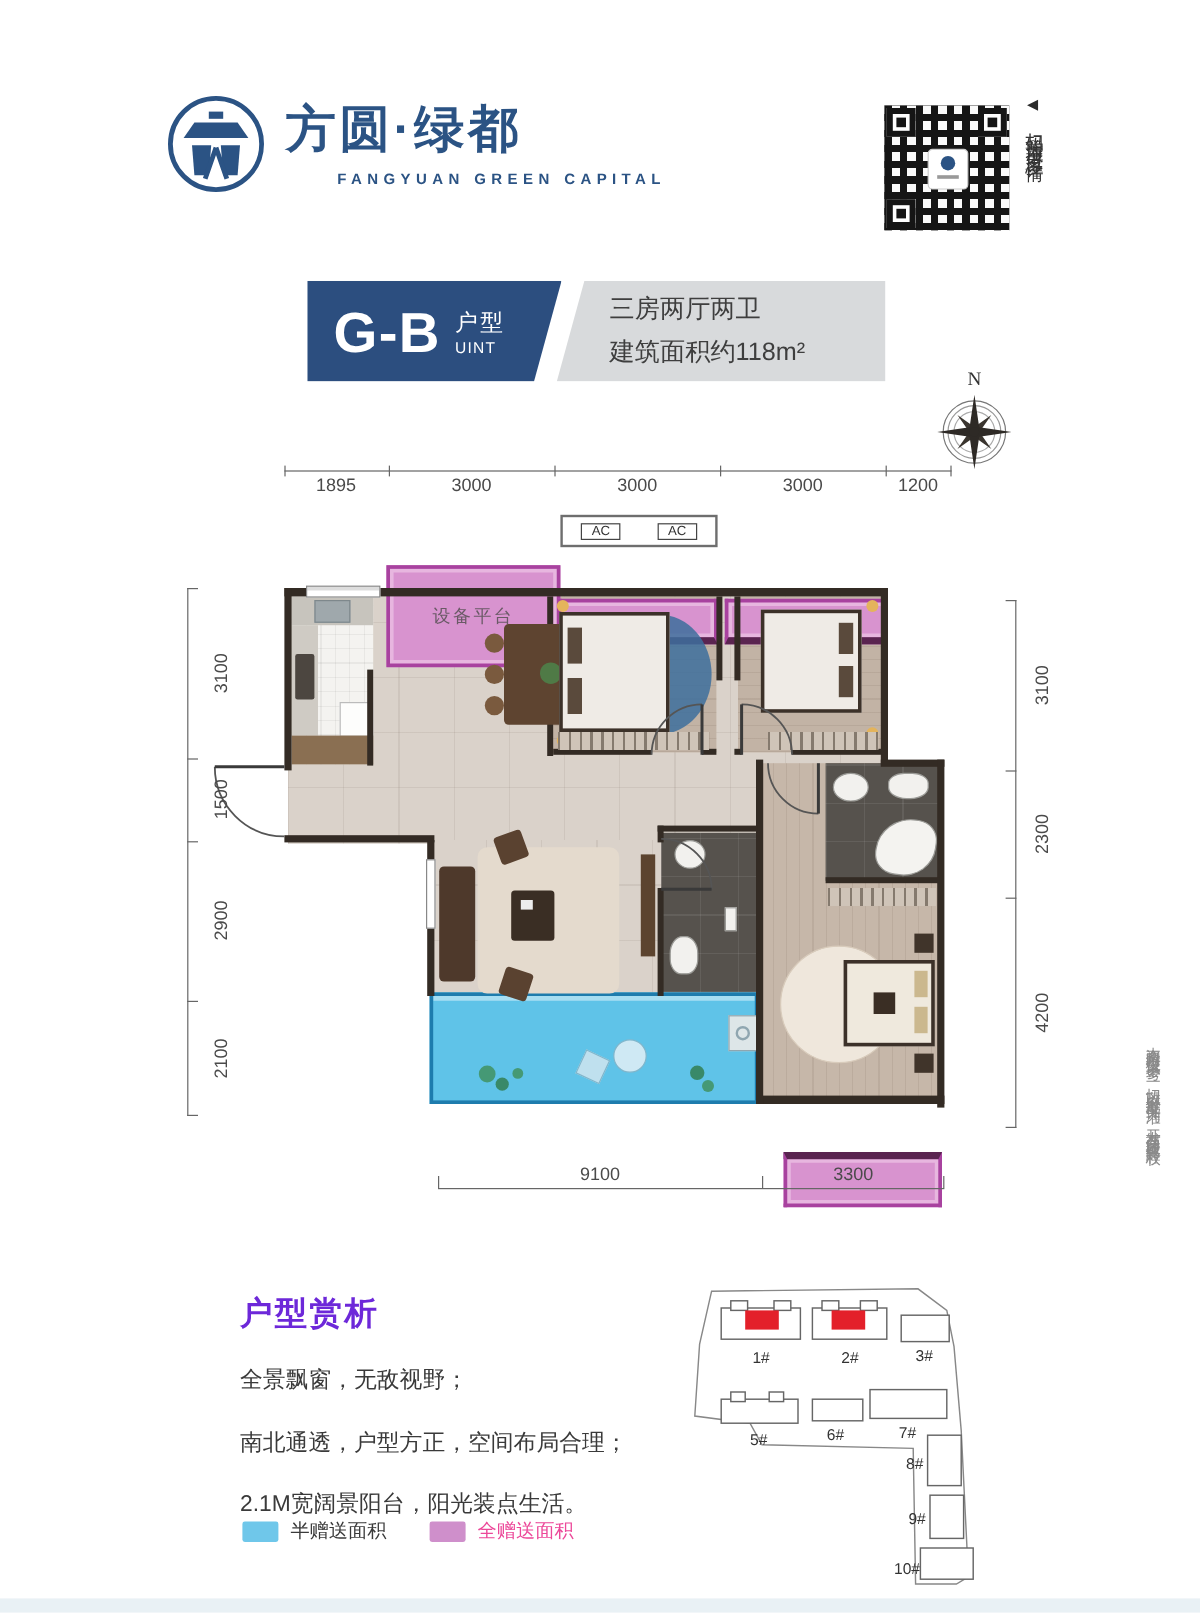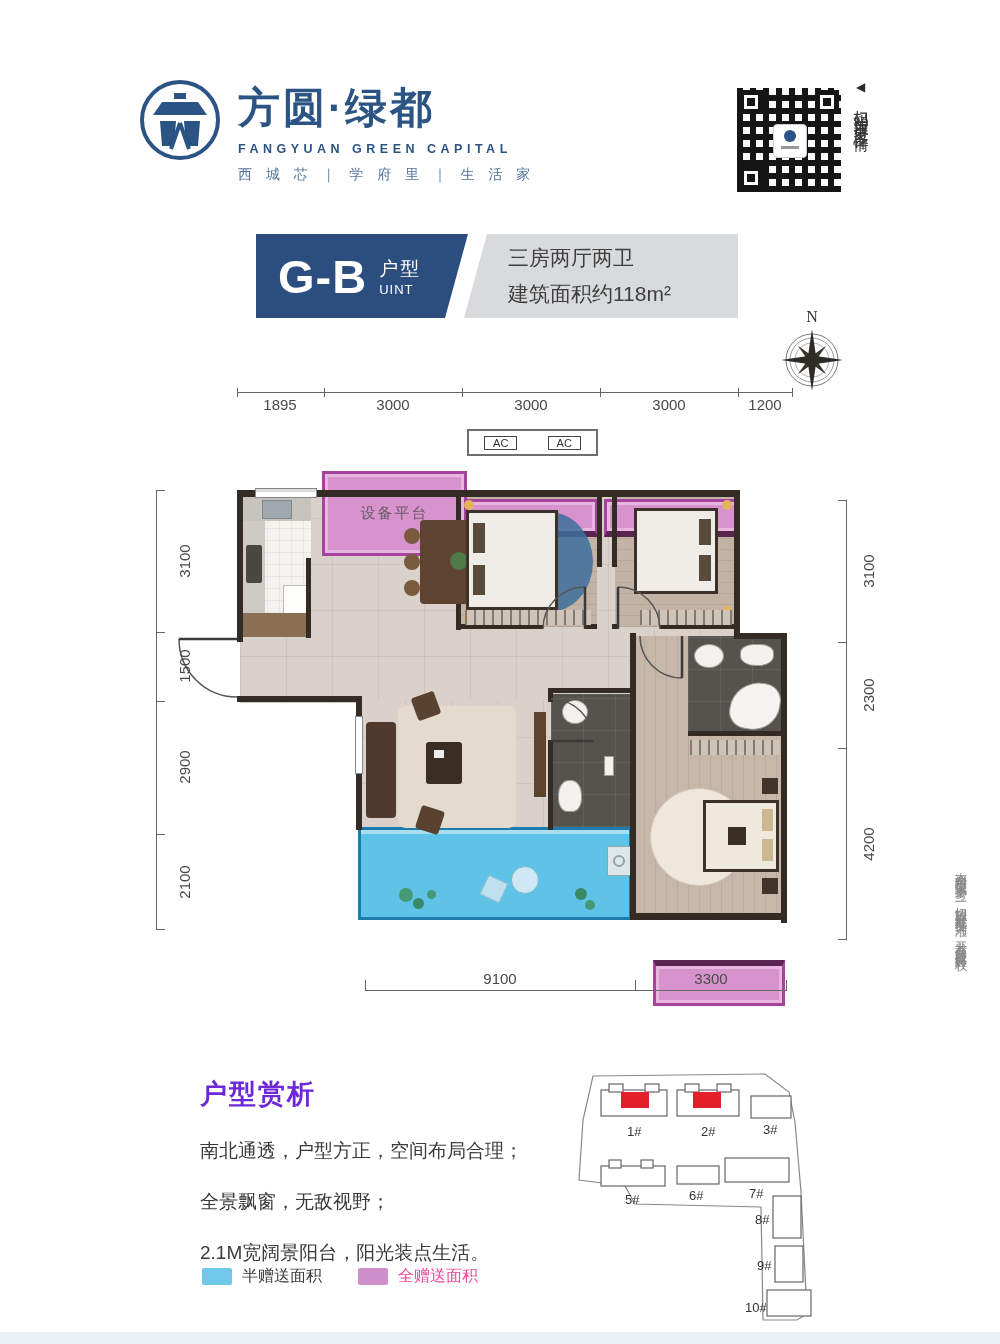--- a/index.html
+++ b/index.html
@@ -38,22 +38,21 @@
     <circle cx="42" cy="42" r="38" fill="none" stroke="#2B5384" stroke-width="4"></circle>
     <rect x="36" y="15" width="12" height="6" fill="#2B5384"></rect>
     <polygon points="15,37 69,37 60,24 24,24" fill="#2B5384"></polygon>
     <polygon points="22,43 38,43 36,68 24,68" fill="#2B5384"></polygon>
     <polygon points="46,43 62,43 60,68 48,68" fill="#2B5384"></polygon>
     <path d="M42,45 L33,71 M42,45 L51,71" stroke="#2B5384" stroke-width="4" fill="none"></path>
   </svg>
 </div>
 <div class="abs" style="left:238px;top:80px;width:360px;">
   <div style="font-size:42px;font-weight:bold;color:#2B5384;letter-spacing:3px;">方圆·绿都</div>
-  <div style="font-size:12.5px;font-weight:bold;color:#2B5384;letter-spacing:4.5px;margin-top:6px;">FANGYUAN GREEN CAPITAL</div>
-  <div style="font-size:14px;color:#54759B;letter-spacing:5px;margin-top:10px;">西 城 芯 ｜ 学 府 里 ｜ 生 活 家</div>
+  <div style="font-size:12.5px;font-weight:bold;color:#2B5384;letter-spacing:4.5px;margin-top:6px;text-align:center;">FANGYUAN GREEN CAPITAL</div>
 </div>
 
 <div class="abs" style="left:737px;top:88px;width:104px;height:104px;background:#fafafa;">
   <div class="abs" style="left:0;top:0;right:0;bottom:0;background-image:
       repeating-linear-gradient(90deg,#151515 0 6px,transparent 6px 13px),
       repeating-linear-gradient(0deg,#151515 0 6px,#fafafa 6px 13px);"></div>
   <div class="fd" style="left:2px;top:2px;">
       <div class="fdc"></div>
     </div>
   <div class="fd" style="right:2px;top:2px;">
@@ -282,22 +281,22 @@
     <div class="tick" style="left:0;top:12px;width:1px;height:10px;"></div>
     <div class="tick" style="left:270px;top:12px;width:1px;height:10px;"></div>
     <div class="tick" style="left:421px;top:12px;width:1px;height:10px;"></div>
     <span class="dimlabel" style="left:135px;top:2px;transform:translateX(-50%);">9100</span>
     <span class="dimlabel" style="left:346px;top:2px;transform:translateX(-50%);">3300</span>
   </div>
 </div>
 
 <div class="abs" style="left:200px;top:1076px;width:360px;">
   <div style="font-size:27px;font-weight:bold;color:#6d28d9;letter-spacing:2px;">户型赏析</div>
+  <div style="font-size:19px;color:#3A3A3A;margin-top:25px;">全景飘窗，无敌视野；</div>
   <div style="font-size:19px;color:#3A3A3A;margin-top:26px;">南北通透，户型方正，空间布局合理；</div>
-  <div style="font-size:19px;color:#3A3A3A;margin-top:25px;">全景飘窗，无敌视野；</div>
   <div style="font-size:19px;color:#3A3A3A;margin-top:25px;">2.1M宽阔景阳台，阳光装点生活。</div>
 </div>
 
 <div class="abs" style="left:202px;top:1266px;display:flex;gap:36px;">
   <div class="legend-item">
     <span class="sw" style="background:#6FC7EA;"></span>
     <span style="font-size:16px;color:#3A3A3A;">半赠送面积</span>
   </div>
   <div class="legend-item">
     <span class="sw" style="background:#CF8FCB;"></span>

